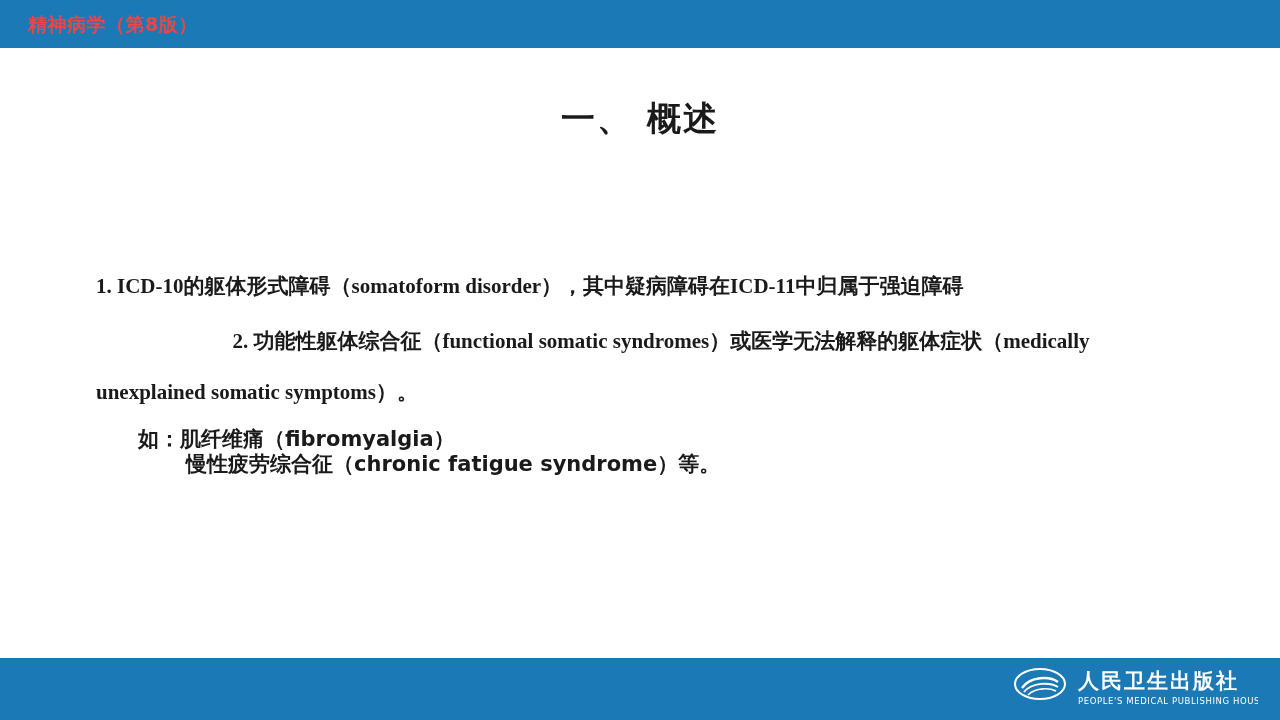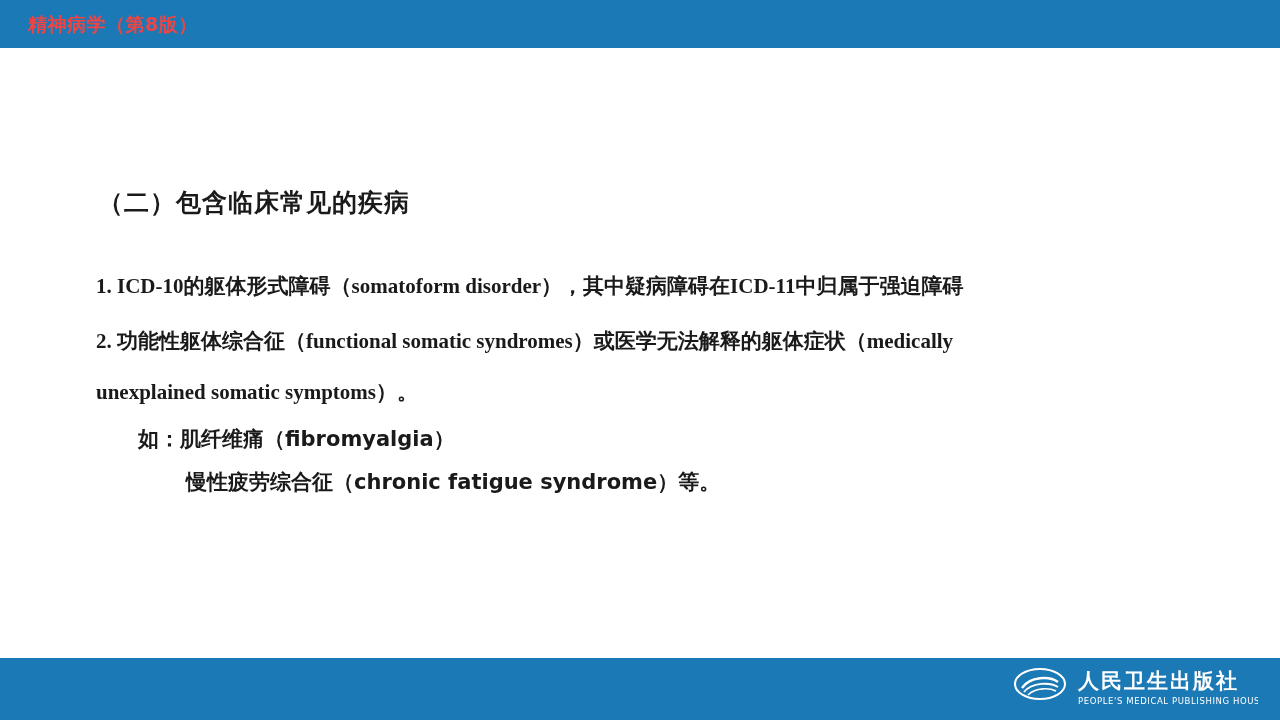--- a/index.html
+++ b/index.html
@@ -80,23 +80,23 @@
   }
   .line {
     font-family: "Liberation Serif", serif;
     font-weight: bold;
     font-size: 21px;
     color: #1a1a1a;
     line-height: 1.0;
     white-space: nowrap;
   }
   .l1 { margin-bottom: 34px; }
-  .l2 { margin-bottom: 30px; }
+  .l2 { margin-bottom: 30px; text-align: center; }
   .l3 { margin-bottom: 26px; }
-  .l4 { margin-bottom: 22px; padding-left: 42px; }
+  .l4 { margin-bottom: 4px; padding-left: 42px; }
   .l5 { padding-left: 90px; }
   .cjk {
     font-family: "DejaVu Sans", sans-serif;
   }
   
   .footer-bar {
     position: absolute;
     left: 0;
     bottom: 0;
     width: 1280px;
@@ -114,22 +114,22 @@
 </style>
 </head>
 <body>
 
 <div class="slide">
 
   <div class="header-bar"></div>
   <div class="header-title">精神病学（第8版）</div>
 
 
+  <div class="slide-title">一、 概述</div>
 
-  <div class="section-subtitle">（二）包含临床常见的疾病</div>
 
   <div class="body-block">
     <div class="line l1">1. ICD-10的躯体形式障碍（somatoform disorder），其中疑病障碍在ICD-11中归属于强迫障碍</div>
     <div class="line l2">2. 功能性躯体综合征（functional somatic syndromes）或医学无法解释的躯体症状（medically</div>
     <div class="line l3">unexplained somatic symptoms）。</div>
     <div class="line l4 cjk">如：肌纤维痛（fibromyalgia）</div>
     <div class="line l5 cjk">慢性疲劳综合征（chronic fatigue syndrome）等。</div>
   </div>
 
   <div class="footer-bar"></div>

